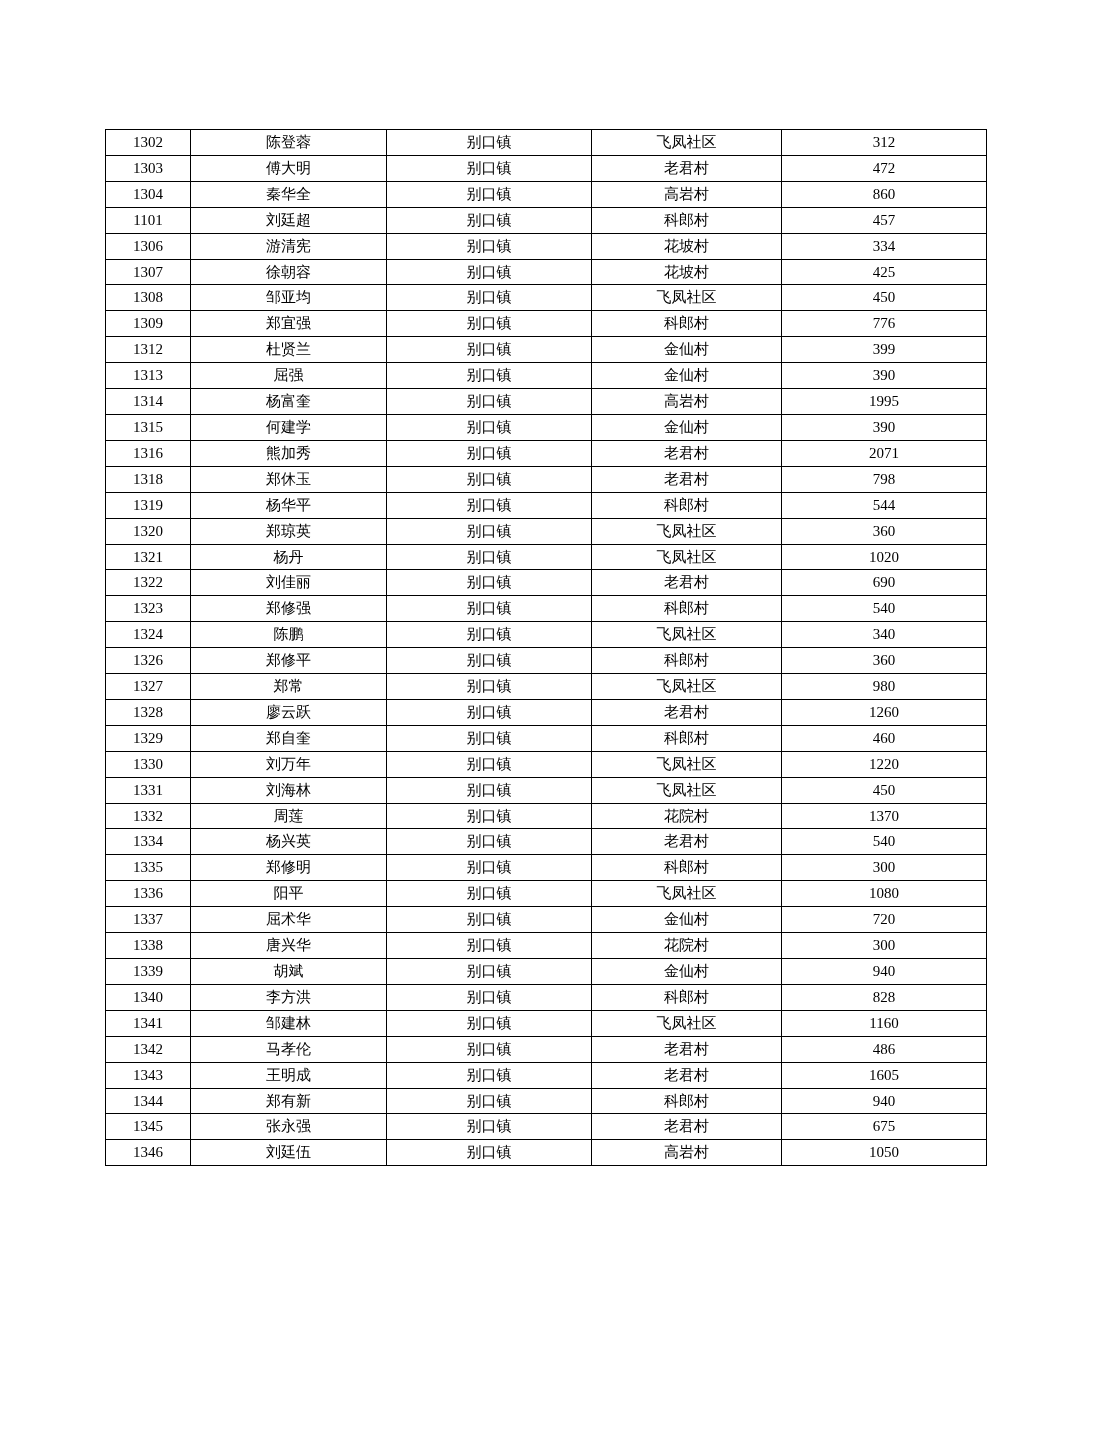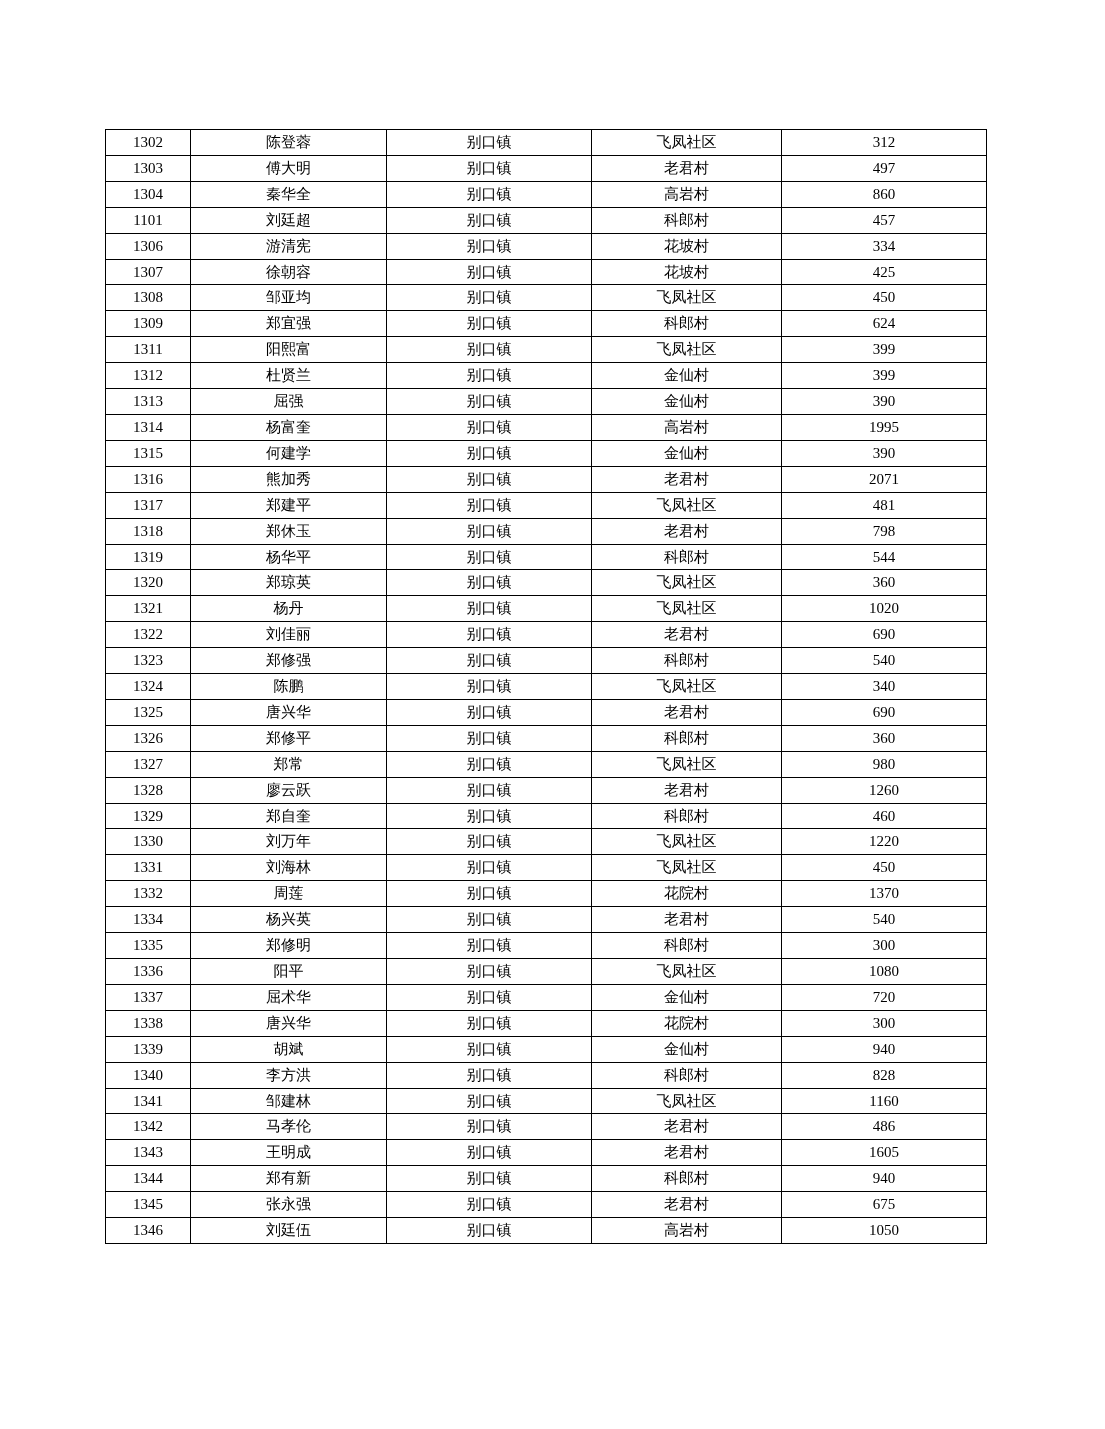--- a/index.html
+++ b/index.html
@@ -64,21 +64,21 @@
           <td>陈登蓉</td>
           <td>别口镇</td>
           <td>飞凤社区</td>
           <td>312</td>
         </tr>
         <tr>
           <td>1303</td>
           <td>傅大明</td>
           <td>别口镇</td>
           <td>老君村</td>
-          <td>497</td>
+          <td>472</td>
         </tr>
         <tr>
           <td>1304</td>
           <td>秦华全</td>
           <td>别口镇</td>
           <td>高岩村</td>
           <td>860</td>
         </tr>
         <tr>
           <td>1101</td>
@@ -106,28 +106,21 @@
           <td>邹亚均</td>
           <td>别口镇</td>
           <td>飞凤社区</td>
           <td>450</td>
         </tr>
         <tr>
           <td>1309</td>
           <td>郑宜强</td>
           <td>别口镇</td>
           <td>科郎村</td>
-          <td>624</td>
-        </tr>
-        <tr>
-          <td>1311</td>
-          <td>阳熙富</td>
-          <td>别口镇</td>
-          <td>飞凤社区</td>
-          <td>399</td>
+          <td>776</td>
         </tr>
         <tr>
           <td>1312</td>
           <td>杜贤兰</td>
           <td>别口镇</td>
           <td>金仙村</td>
           <td>399</td>
         </tr>
         <tr>
           <td>1313</td>
@@ -151,27 +144,20 @@
           <td>390</td>
         </tr>
         <tr>
           <td>1316</td>
           <td>熊加秀</td>
           <td>别口镇</td>
           <td>老君村</td>
           <td>2071</td>
         </tr>
         <tr>
-          <td>1317</td>
-          <td>郑建平</td>
-          <td>别口镇</td>
-          <td>飞凤社区</td>
-          <td>481</td>
-        </tr>
-        <tr>
           <td>1318</td>
           <td>郑休玉</td>
           <td>别口镇</td>
           <td>老君村</td>
           <td>798</td>
         </tr>
         <tr>
           <td>1319</td>
           <td>杨华平</td>
           <td>别口镇</td>
@@ -205,27 +191,20 @@
           <td>别口镇</td>
           <td>科郎村</td>
           <td>540</td>
         </tr>
         <tr>
           <td>1324</td>
           <td>陈鹏</td>
           <td>别口镇</td>
           <td>飞凤社区</td>
           <td>340</td>
-        </tr>
-        <tr>
-          <td>1325</td>
-          <td>唐兴华</td>
-          <td>别口镇</td>
-          <td>老君村</td>
-          <td>690</td>
         </tr>
         <tr>
           <td>1326</td>
           <td>郑修平</td>
           <td>别口镇</td>
           <td>科郎村</td>
           <td>360</td>
         </tr>
         <tr>
           <td>1327</td>

